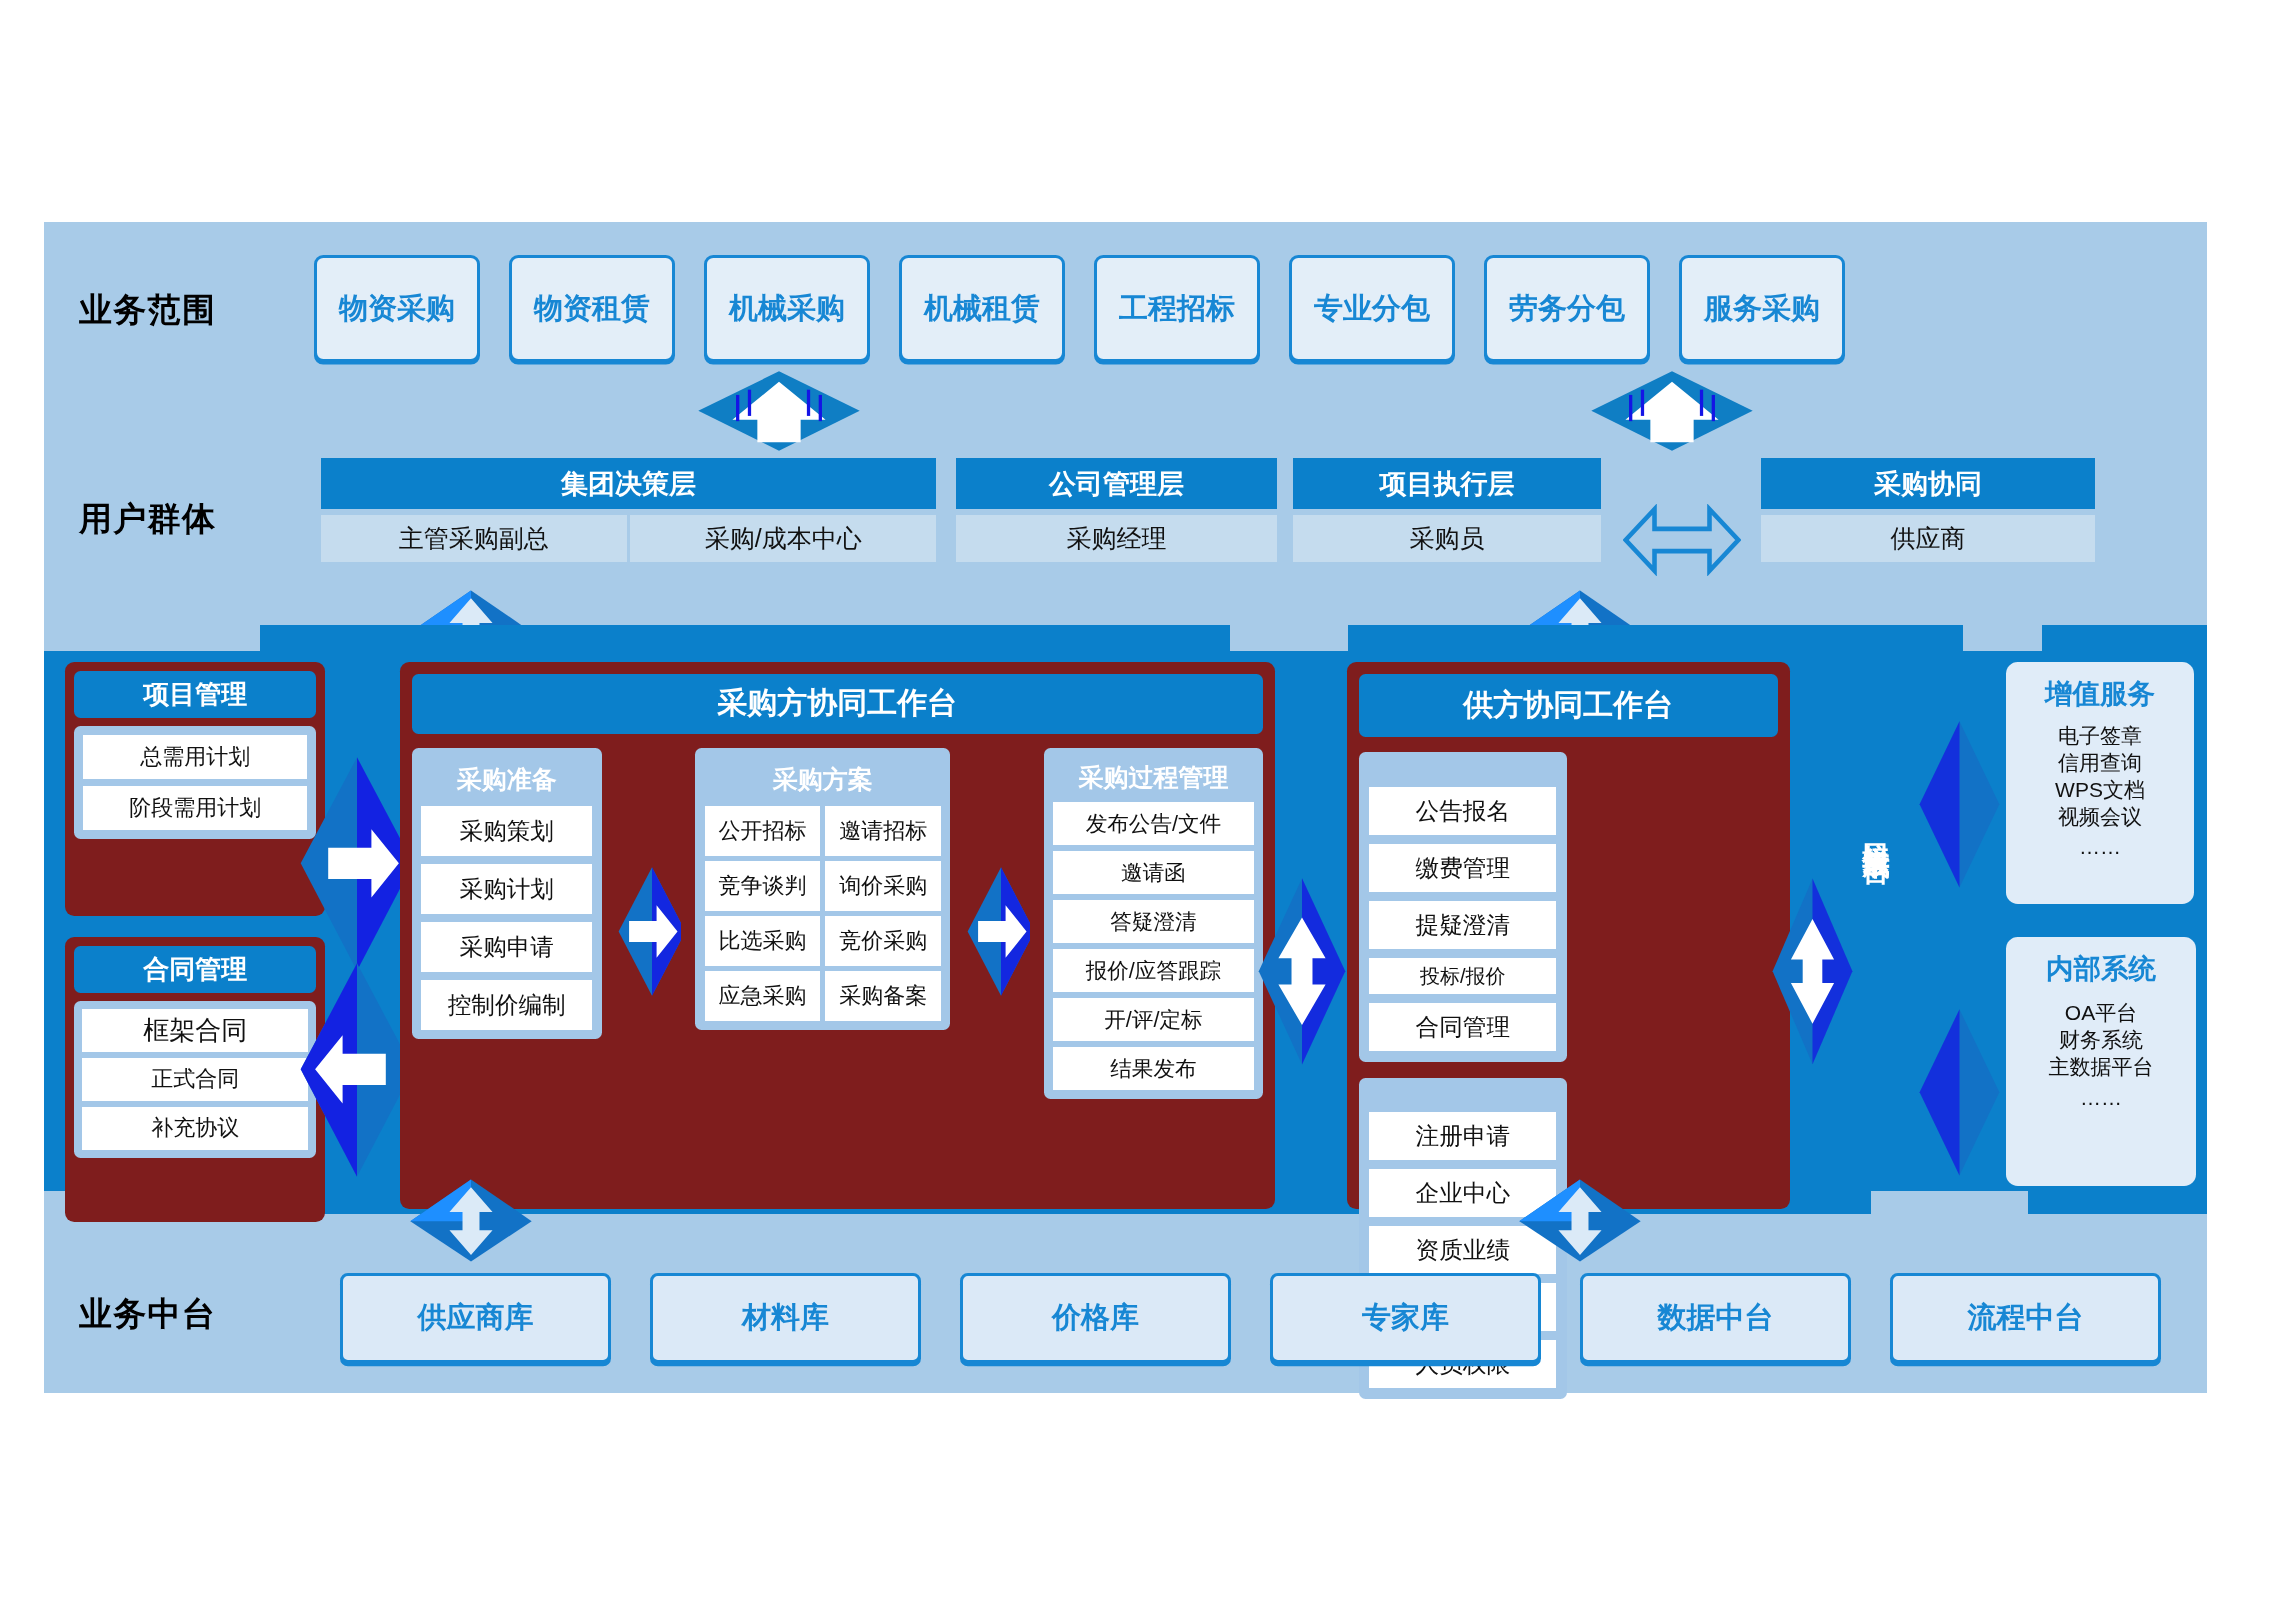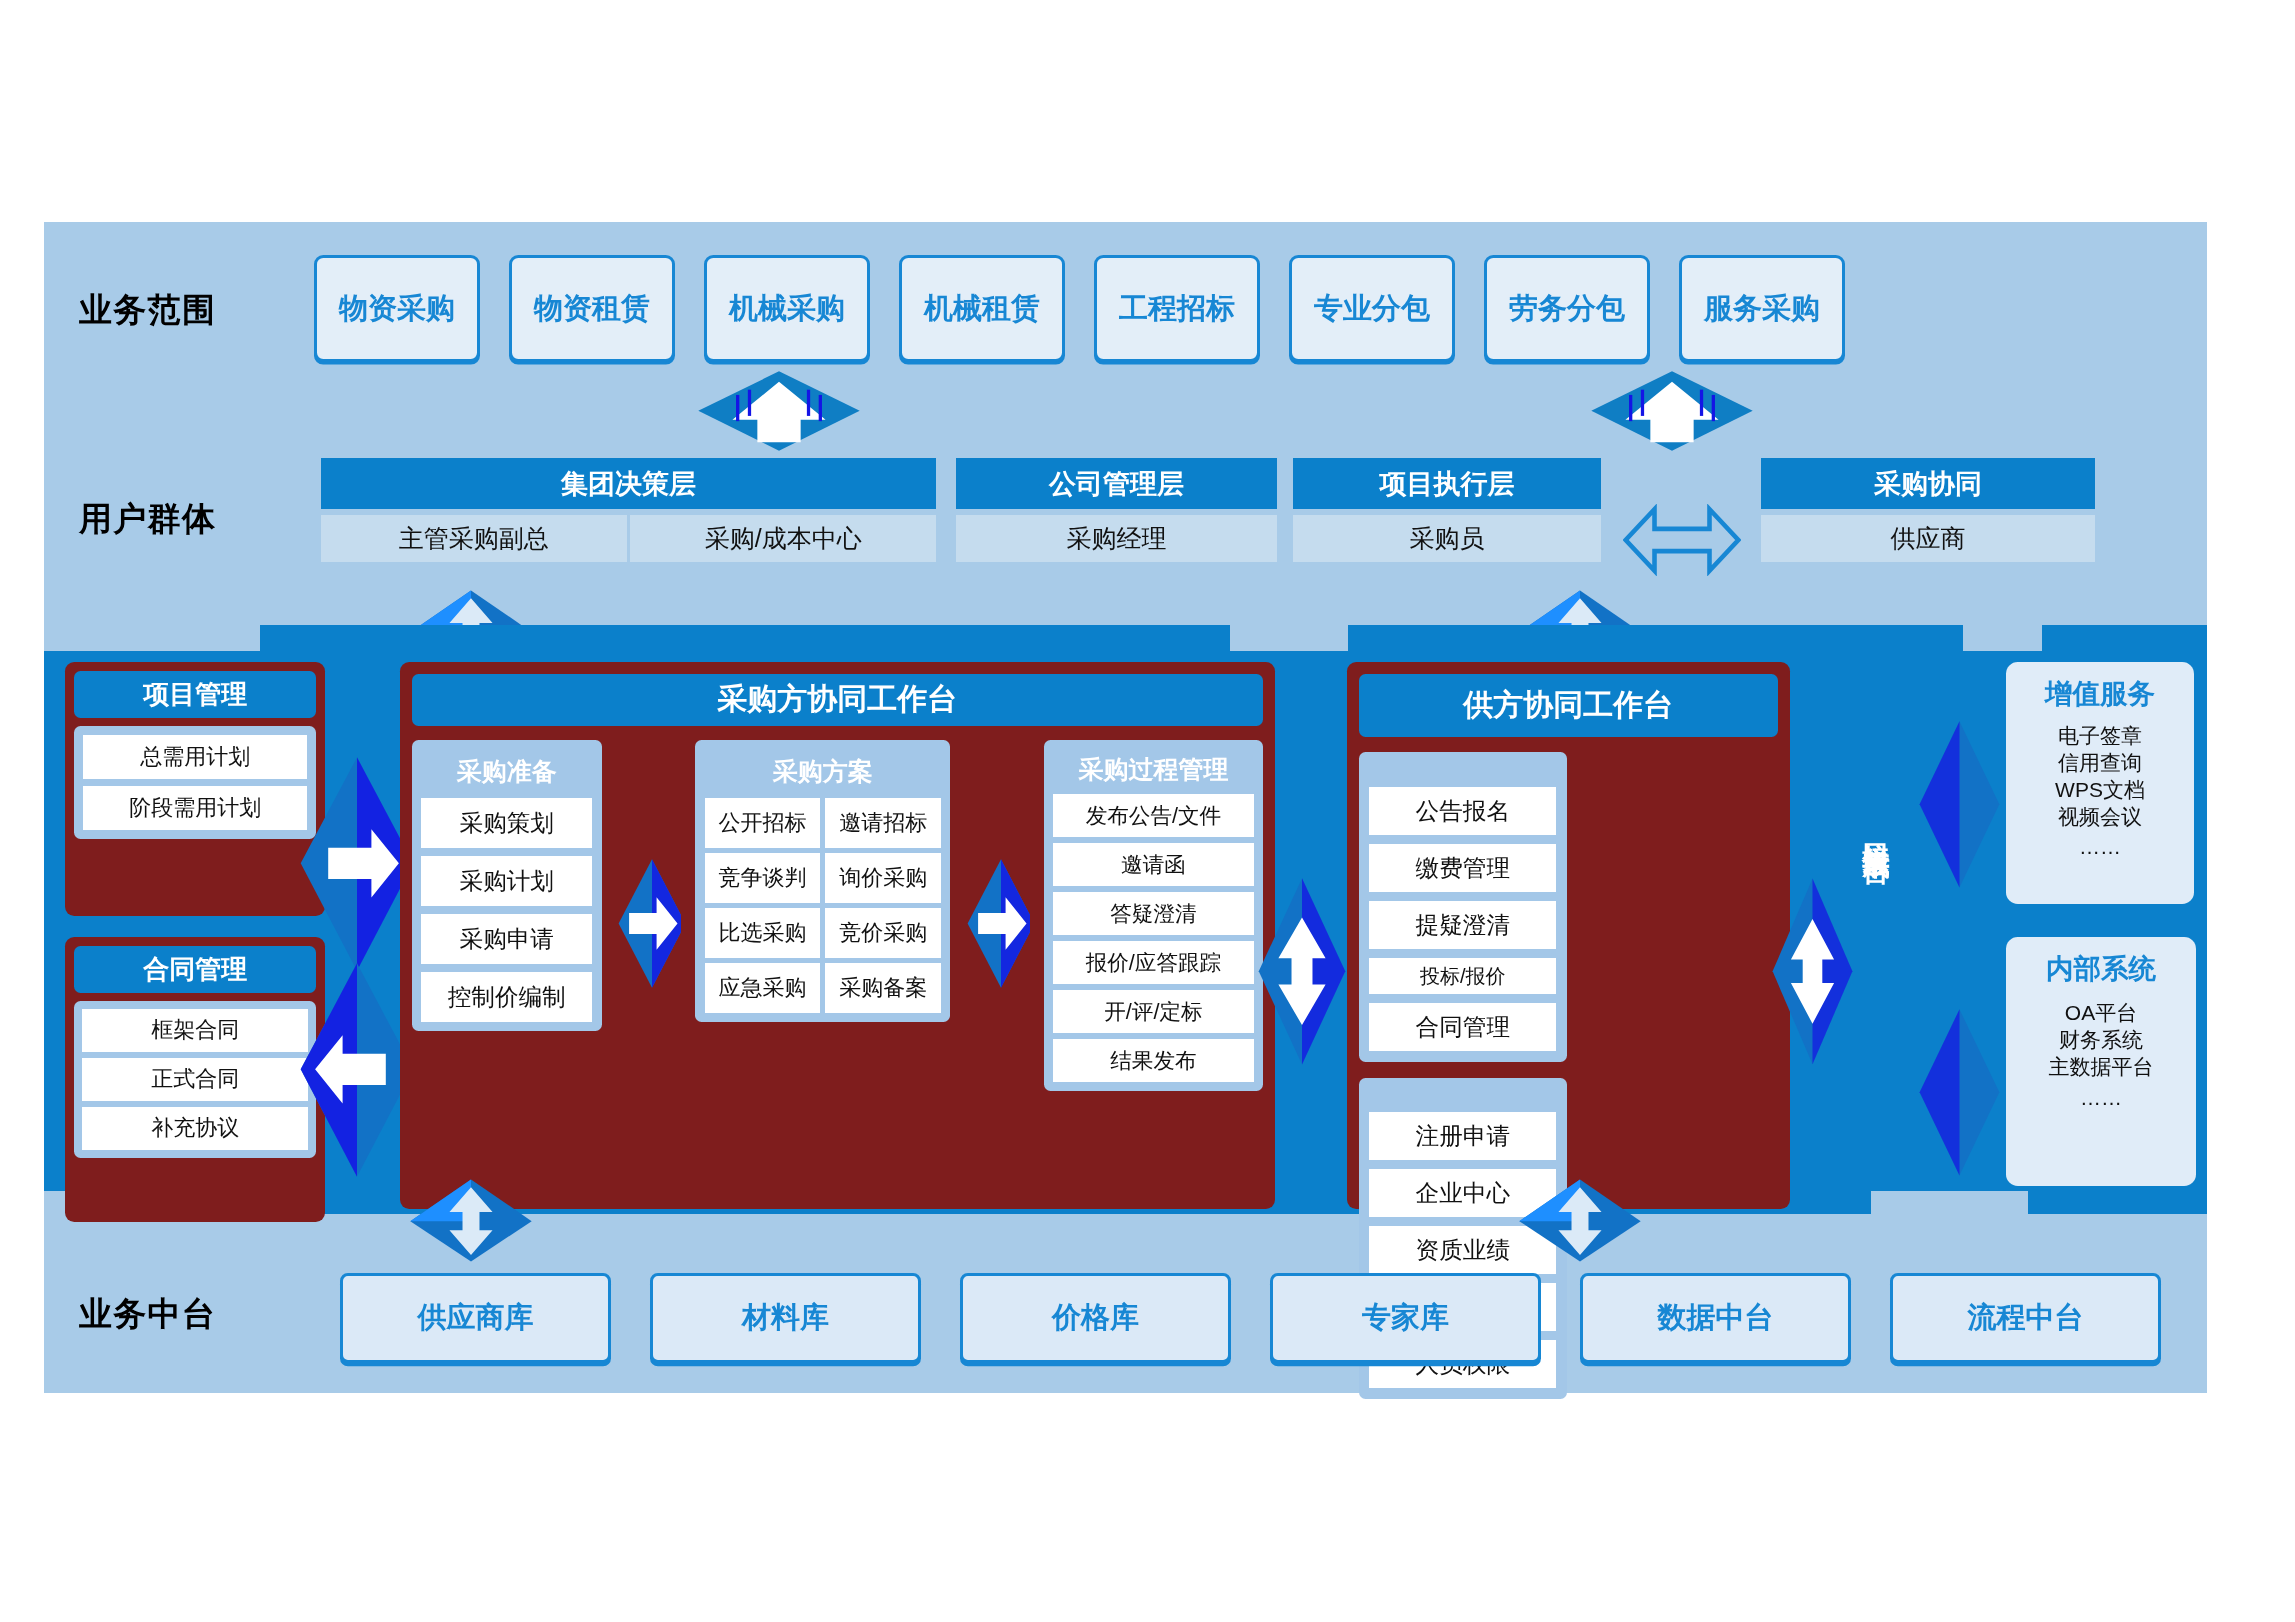--- a/index.html
+++ b/index.html
@@ -163,39 +163,39 @@
     <div class="card-head" style="height:47px;font-size:26px;">项目管理</div>
     <div class="group-box" style="margin-top:7.9px;padding:9.2px;">
       <div class="leaf" style="height:44px;font-size:22px;margin-bottom:6.5px;">总需用计划</div>
       <div class="leaf" style="height:44px;font-size:22px;">阶段需用计划</div>
     </div>
   </div>
 
   <div class="card" style="left:65px;top:937px;width:242px;height:267px;padding:9.2px;">
     <div class="card-head" style="height:47px;font-size:26px;">合同管理</div>
     <div class="group-box" style="margin-top:7.9px;padding:7.9px;">
-      <div class="leaf" style="height:43px;font-size:22px;margin-bottom:5.9px;">框架合同</div>
+      <div class="leaf" style="height:43px;font-size:26px;margin-bottom:5.9px;">框架合同</div>
       <div class="leaf" style="height:43px;font-size:22px;margin-bottom:5.9px;">正式合同</div>
       <div class="leaf" style="height:43px;font-size:22px;">补充协议</div>
     </div>
   </div>
 
   <svg class="diamond" style="left:298px;top:756px;" width="118" height="216" viewBox="0 0 180 330">
     <polygon points="90,2 176,164 90,328 4,164" fill="#1272c6"></polygon>
     <polygon points="90,2 176,164 90,328" fill="#1414e6" opacity="0.85"></polygon>
     <polygon points="46,140 112,140 112,112 154,164 112,216 112,188 46,188" fill="#ffffff"></polygon>
   </svg>
   <svg class="diamond" style="left:298px;top:962px;" width="118" height="216" viewBox="0 0 180 330">
     <polygon points="90,2 176,164 90,328 4,164" fill="#1272c6"></polygon>
     <polygon points="90,2 4,164 90,328" fill="#1414e6" opacity="0.85"></polygon>
     <polygon points="134,140 68,140 68,112 26,164 68,216 68,188 134,188" fill="#ffffff"></polygon>
   </svg>
 
   <div class="card" style="left:400px;top:662px;width:851px;height:523px;padding:11.8px;">
-    <div class="card-head wb-title" style="height:52px;">采购方协同工作台</div>
+    <div class="card-head wb-title" style="height:60px;">采购方协同工作台</div>
 
     <div style="display:flex;gap:14.4px;margin-top:14.4px;align-items:flex-start;">
 
       <div class="group-box" style="width:190px;padding:9.2px;">
         <div class="col-title" style="margin:5.2px 0 10.5px;">采购准备</div>
         <div class="leaf" style="height:50px;font-size:23.6px;margin-bottom:7.9px;">采购策划</div>
         <div class="leaf" style="height:50px;font-size:23.6px;margin-bottom:7.9px;">采购计划</div>
         <div class="leaf" style="height:50px;font-size:23.6px;margin-bottom:7.9px;">采购申请</div>
         <div class="leaf" style="height:50px;font-size:23.6px;">控制价编制</div>
       </div>

